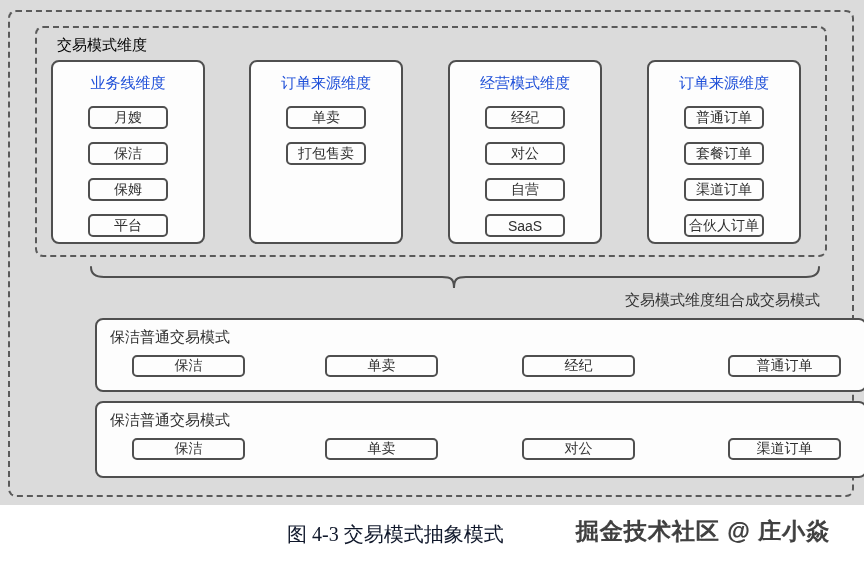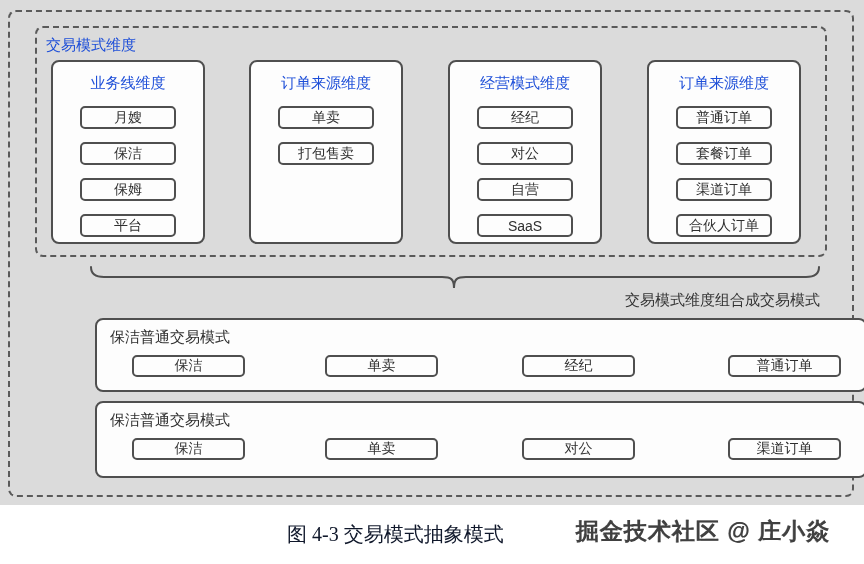--- a/index.html
+++ b/index.html
@@ -9,29 +9,29 @@
   }
   .gray-bg{position:absolute;left:0;top:0;width:864px;height:505px;background:#dbdbdb;}
   .outer-dashed{
     position:absolute;left:8px;top:10px;width:846px;height:487px;box-sizing:border-box;
     border:2px dashed #5a5a5a;border-radius:8px;
   }
   .inner-dashed{
     position:absolute;left:35px;top:26px;width:792px;height:231px;box-sizing:border-box;
     border:2px dashed #5a5a5a;border-radius:8px;
   }
-  .inner-label{position:absolute;left:9px;top:8px;font-size:15px;color:#1d4ed8;}
+  .inner-label{position:absolute;left:20px;top:8px;font-size:15px;color:#000000;}
   .col{
     position:absolute;top:60px;width:154px;height:184px;box-sizing:border-box;
     background:#fdfdfd;border:2px solid #4f4f4f;border-radius:8px;
     display:flex;flex-direction:column;align-items:center;padding-top:10px;
   }
   .col-title{font-size:15px;font-weight:500;color:#1d4ed8;height:21px;line-height:21px;}
   .pill{
-    box-sizing:border-box;width:96px;height:23px;margin-top:13px;
+    box-sizing:border-box;width:80px;height:23px;margin-top:13px;
     background:#fdfdfd;border:2px solid #4f4f4f;border-radius:5px;
     display:flex;align-items:center;justify-content:center;
     font-size:14px;color:#2f2f2f;flex:0 0 auto;
   }
   .col .pill:first-of-type{margin-top:12px;}
   .brace{position:absolute;left:90px;top:266px;width:730px;height:23px;}
   .combine-label{
     position:absolute;left:90px;top:291px;width:730px;text-align:right;
     font-size:15px;color:#333;
   }

